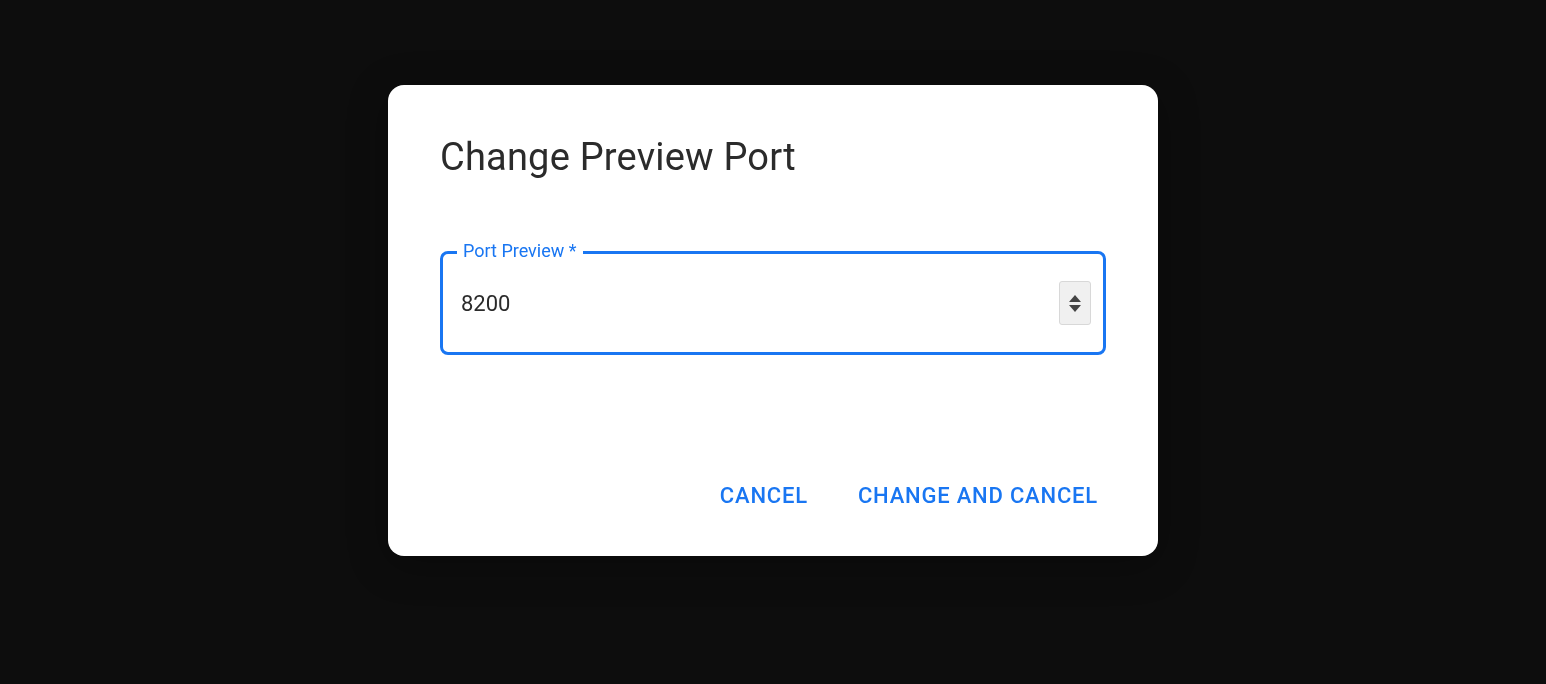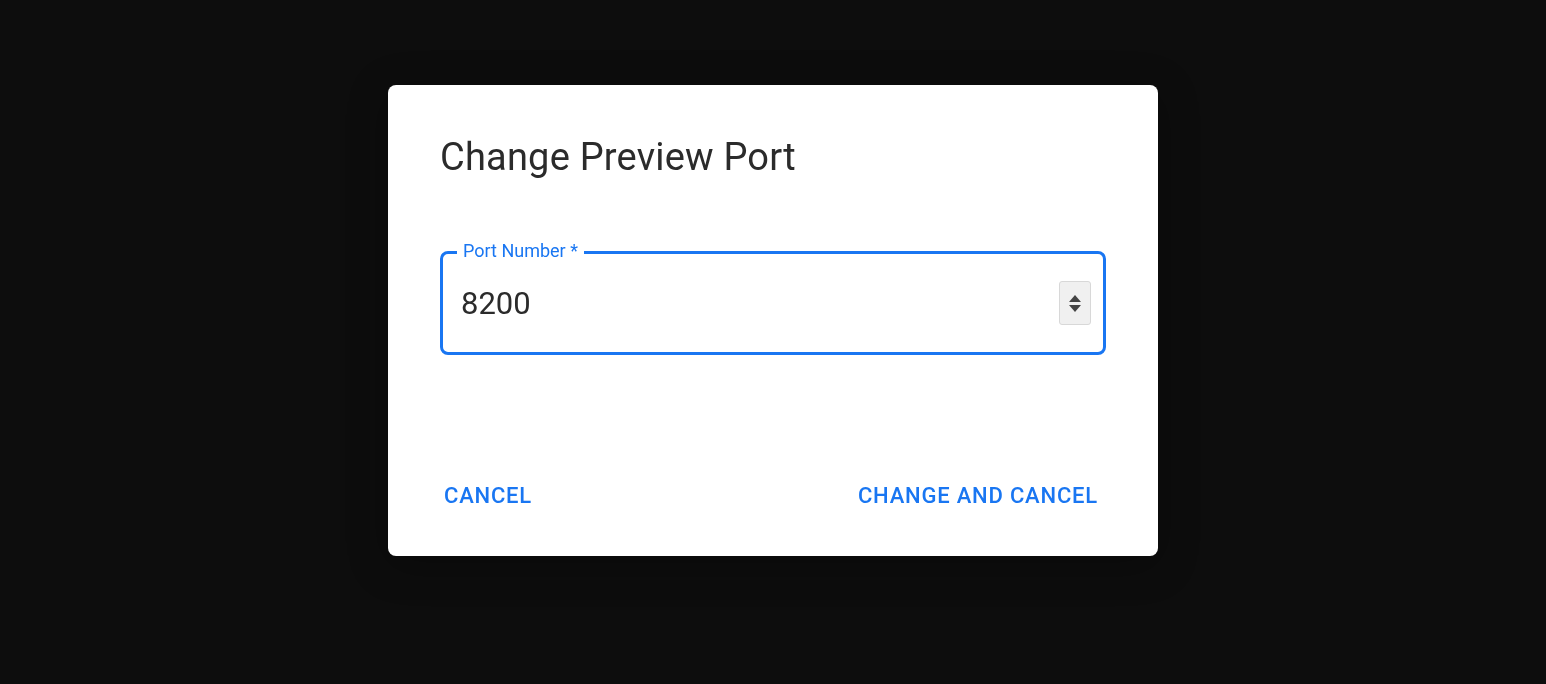--- a/index.html
+++ b/index.html
@@ -12,21 +12,21 @@
       height: 684px;
       background: #0d0d0d;
       font-family: 'Roboto', 'Helvetica Neue', Arial, sans-serif;
       display: flex;
       align-items: flex-start;
       justify-content: center;
       padding-top: 85px;
     }
     .dialog {
       background: #ffffff;
-      border-radius: 8px;
+      border-radius: 16px;
       width: 770px;
       padding: 50px 52px 40px 52px;
       box-shadow: 0 8px 40px rgba(0,0,0,0.3);
     }
     .dialog-title {
       font-size: 38px;
       font-weight: 400;
       color: #2b2b2b;
       margin-bottom: 72px;
       letter-spacing: 0.2px;
@@ -50,21 +50,21 @@
       background: #ffffff;
       padding: 0 6px;
       font-size: 18px;
       color: #1976f2;
       font-weight: 400;
     }
     .port-input {
       flex: 1;
       border: none;
       outline: none;
-      font-size: 31px;
+      font-size: 22px;
       color: #2b2b2b;
       padding: 0 18px;
       height: 100%;
       background: transparent;
       font-family: inherit;
     }
     .stepper {
       width: 32px;
       height: 44px;
       margin-right: 12px;
@@ -85,22 +85,22 @@
     }
     .stepper-arrow-up {
       border-bottom: 7px solid #444;
       margin-bottom: 3px;
     }
     .stepper-arrow-down {
       border-top: 7px solid #444;
     }
     .dialog-actions {
       display: flex;
-      justify-content: space-between;
-      gap: 33px;
+      justify-content: flex-end;
+      gap: 42px;
       padding-right: 4px;
     }
     .action-button {
       background: none;
       border: none;
       font-size: 22px;
       font-weight: 500;
       color: #1976f2;
       letter-spacing: 0.8px;
       cursor: pointer;
@@ -109,21 +109,21 @@
     }
   </style>
 </head>
 <body>
 
 <div class="dialog">
   <h2 class="dialog-title">Change Preview Port</h2>
 
   <div class="field-wrapper">
     <div class="field-outline">
-      <span class="field-legend">Port Number *</span>
+      <span class="field-legend">Port Preview *</span>
       <input class="port-input" type="text" value="8200" style="">
       <div class="stepper">
         <div class="stepper-arrow-up"></div>
         <div class="stepper-arrow-down"></div>
       </div>
     </div>
   </div>
 
   <div class="dialog-actions">
     <button class="action-button">CANCEL</button>

